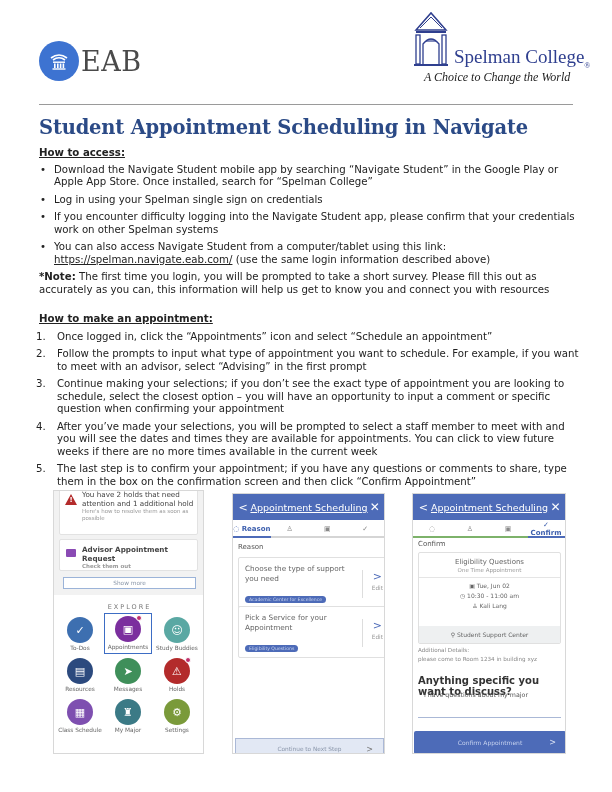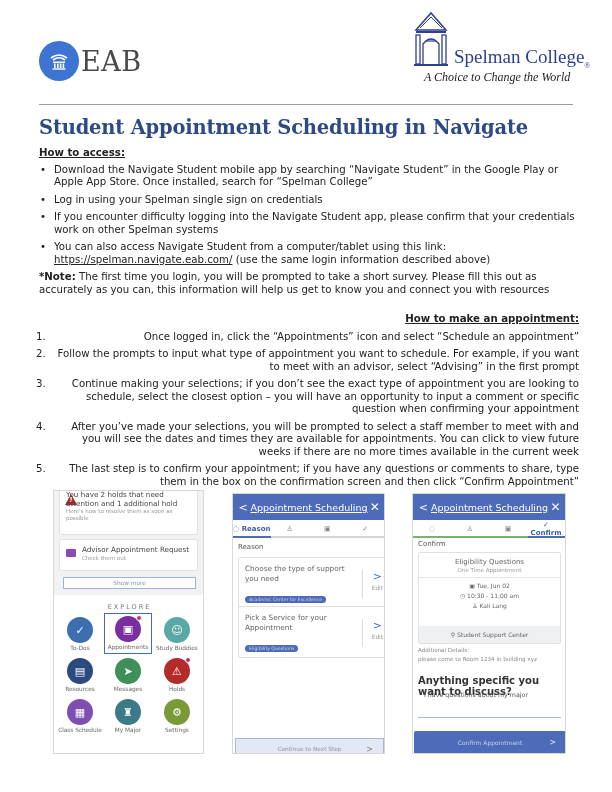--- a/index.html
+++ b/index.html
@@ -124,40 +124,40 @@
   <div class="sec-head">How to access:</div>
   <ul class="bullets">
     <li><span class="bdot">•</span><span>Download the Navigate Student mobile app by searching “Navigate Student” in the Google Play or Apple App Store. Once installed, search for “Spelman College”</span></li>
     <li><span class="bdot">•</span><span>Log in using your Spelman single sign on credentials</span></li>
     <li><span class="bdot">•</span><span>If you encounter difficulty logging into the Navigate Student app, please confirm that your credentials work on other Spelman systems</span></li>
     <li><span class="bdot">•</span><span>You can also access Navigate Student from a computer/tablet using this link:</span><br><a class="link">https://spelman.navigate.eab.com/</a><span> (use the same login information described above)</span></li>
   </ul>
   <div class="note"><b>*Note:</b><span> The first time you login, you will be prompted to take a short survey. Please fill this out as accurately as you can, this information will help us get to know you and connect you with resources</span></div>
 </div>
 
-<div class="section" style="top:313px;text-align:right;">
+<div class="section" style="top:313px;">
   <div class="sec-head">How to make an appointment:</div>
   <ol class="steps">
     <li><span class="num">1.</span><span>Once logged in, click the “Appointments” icon and select “Schedule an appointment”</span></li>
     <li><span class="num">2.</span><span>Follow the prompts to input what type of appointment you want to schedule. For example, if you want to meet with an advisor, select “Advising” in the first prompt</span></li>
     <li><span class="num">3.</span><span>Continue making your selections; if you don’t see the exact type of appointment you are looking to schedule, select the closest option – you will have an opportunity to input a comment or specific question when confirming your appointment</span></li>
     <li><span class="num">4.</span><span>After you’ve made your selections, you will be prompted to select a staff member to meet with and you will see the dates and times they are available for appointments. You can click to view future weeks if there are no more times available in the current week</span></li>
     <li><span class="num">5.</span><span>The last step is to confirm your appointment; if you have any questions or comments to share, type them in the box on the confirmation screen and then click “Confirm Appointment”</span></li>
   </ol>
 </div>
 
 <div class="phone p1">
   <div class="card" style="left:5px;top:-4px;width:139px;height:48px;">
     <div class="alert-tri"></div>
-    <div style="position:absolute;left:6px;top:3px;width:112px;">
+    <div style="position:absolute;left:22px;top:3px;width:112px;">
       <div class="c-title">You have 2 holds that need attention and 1 additional hold</div>
       <div class="c-sub">Here's how to resolve them as soon as possible</div>
     </div>
   </div>
-  <div class="card" style="left:5px;top:48px;width:139px;height:32px;">
+  <div class="card" style="left:5px;top:48px;width:139px;height:32px;font-weight:bold;">
     <div class="purple-sq"></div>
     <div style="position:absolute;left:22px;top:6px;width:112px;">
       <div class="c-title">Advisor Appointment Request</div>
       <div class="c-sub">Check them out</div>
     </div>
   </div>
   <div class="show-more">Show more</div>
   <div style="position:absolute;left:0;top:104px;width:151px;height:160px;background:#fff;"></div>
   <div class="explore">EXPLORE</div>
 

